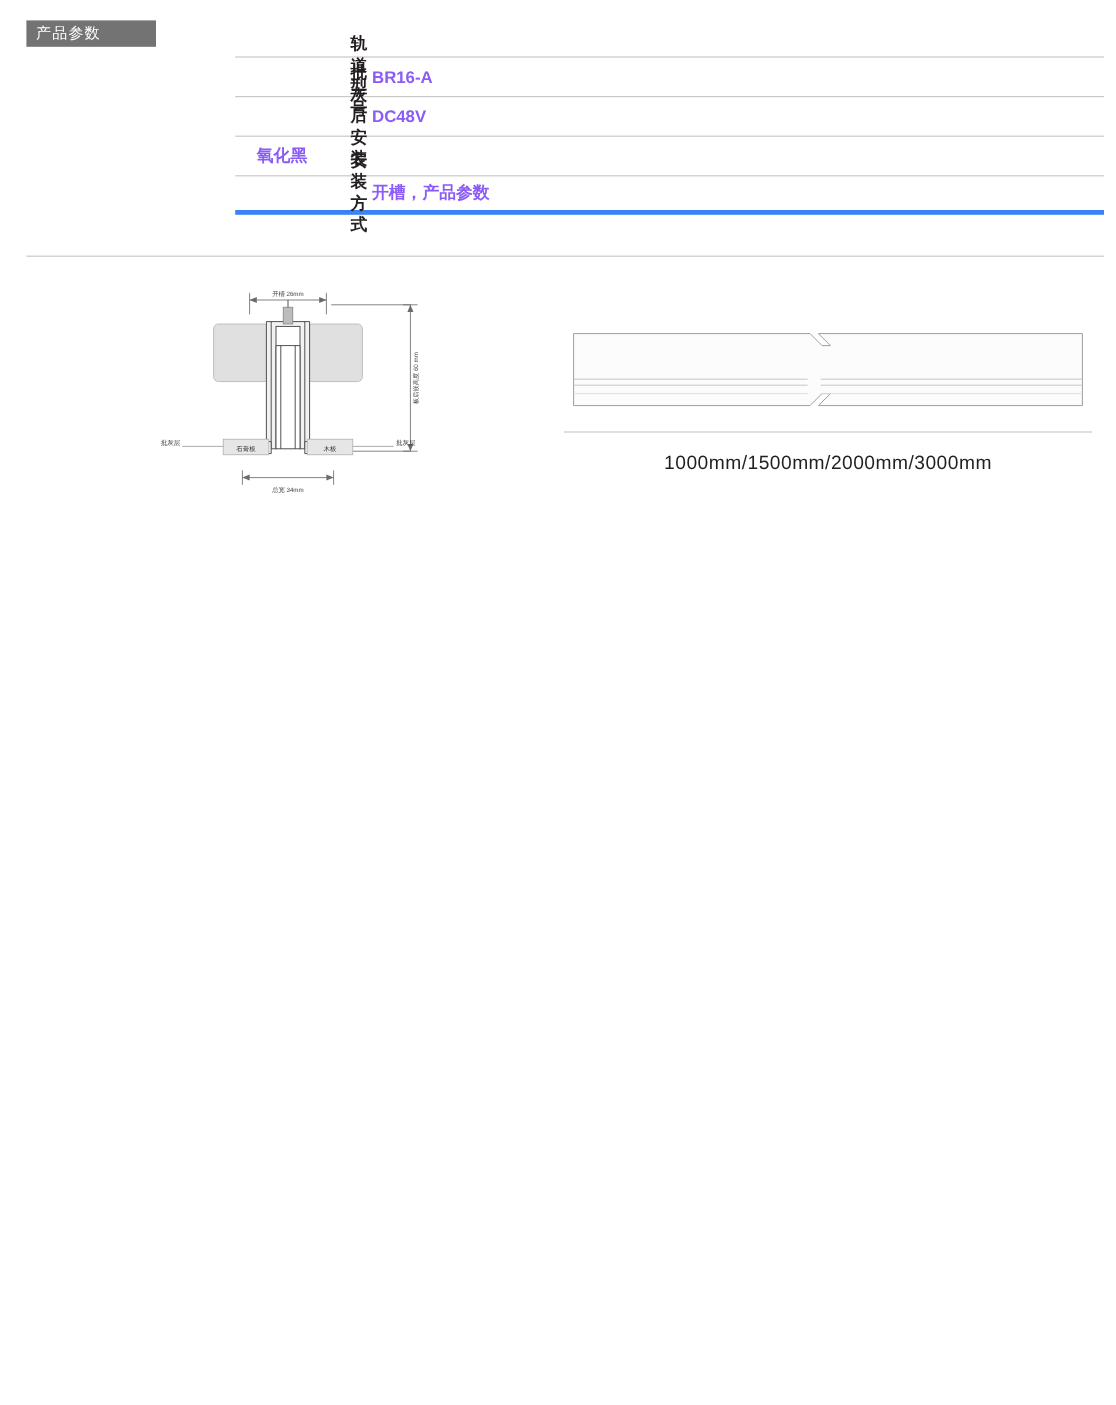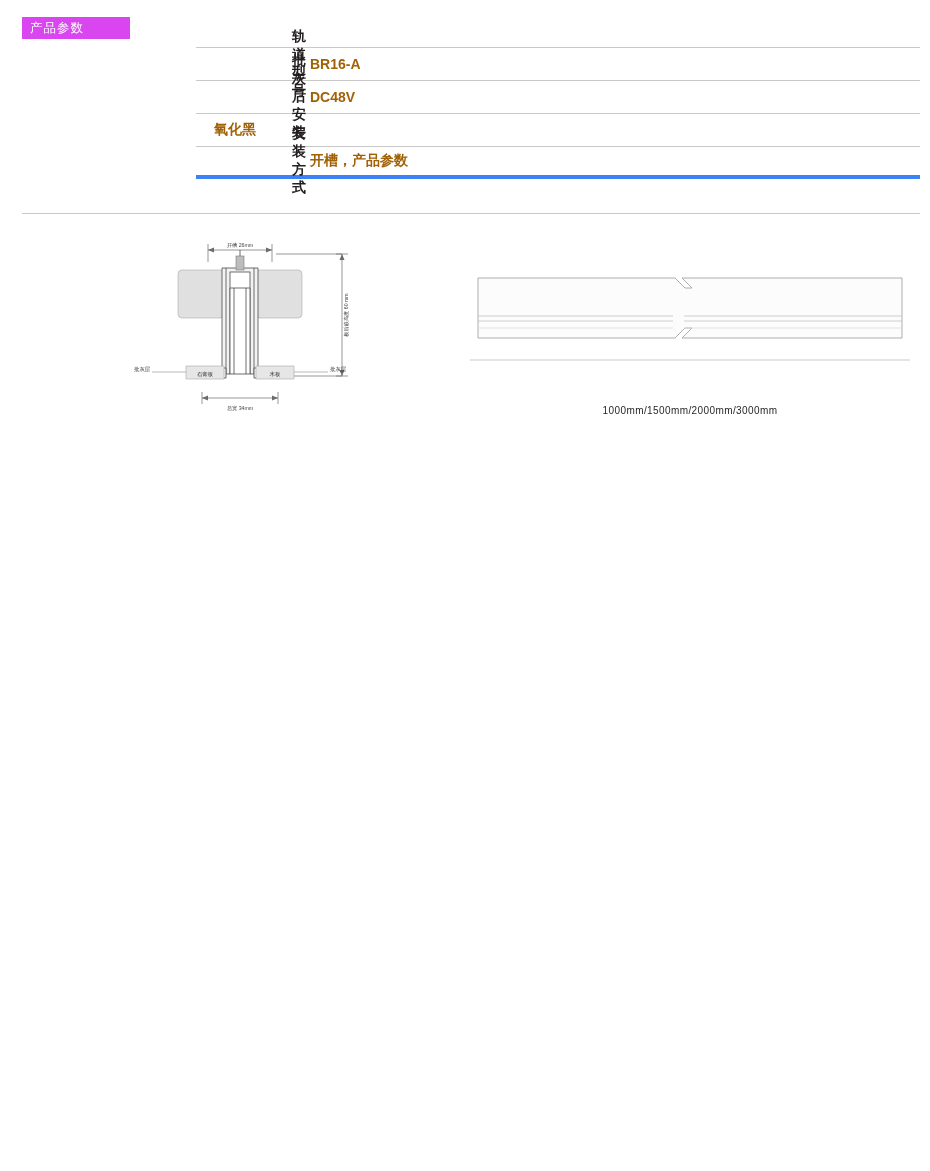--- a/index.html
+++ b/index.html
@@ -16,21 +16,21 @@
     overflow: hidden;
   }
 
   
   .section-header {
     position: absolute;
     left: 22px;
     top: 17px;
     width: 108px;
     height: 22px;
-    background: #d946ef;
+    background: #737373;
     color: #ffffff;
     display: flex;
     align-items: center;
     padding-left: 8px;
     box-sizing: border-box;
     font-size: 12.5px;
     letter-spacing: 1px;
   }
 
   
@@ -55,21 +55,21 @@
     width: 270px;
     text-align: left;
     padding-left: 270px;
     box-sizing: border-box;
     font-size: 14px;
     color: #231f20;
   }
   .spec-value {
     flex: 1;
     font-size: 14px;
-    color: #a16207;
+    color: #8b5cf6;
     padding-left: 18px;
     box-sizing: border-box;
   }
   
   .spec-row.inner {
     border-top: 1px solid #c9c9c9;
     margin-left: 174px;
     width: 724px;
   }
   .spec-row.inner .spec-label {
@@ -99,24 +99,23 @@
     top: 40px;
     width: 440px;
     height: 150px;
   }
   .length-caption {
     position: absolute;
     left: 470px;
     top: 380px;
     width: 440px;
     text-align: center;
-    font-size: 10px;
+    font-size: 16px;
     color: #231f20;
     letter-spacing: .4px;
-    margin-top: 27px;
   }
 
   svg { display: block; }
   .dimtext {
     font-family: "Liberation Sans", sans-serif;
     font-size: 5.2px;
     fill: #444;
   }
   .lbltext {
     font-family: "Liberation Sans", sans-serif;

